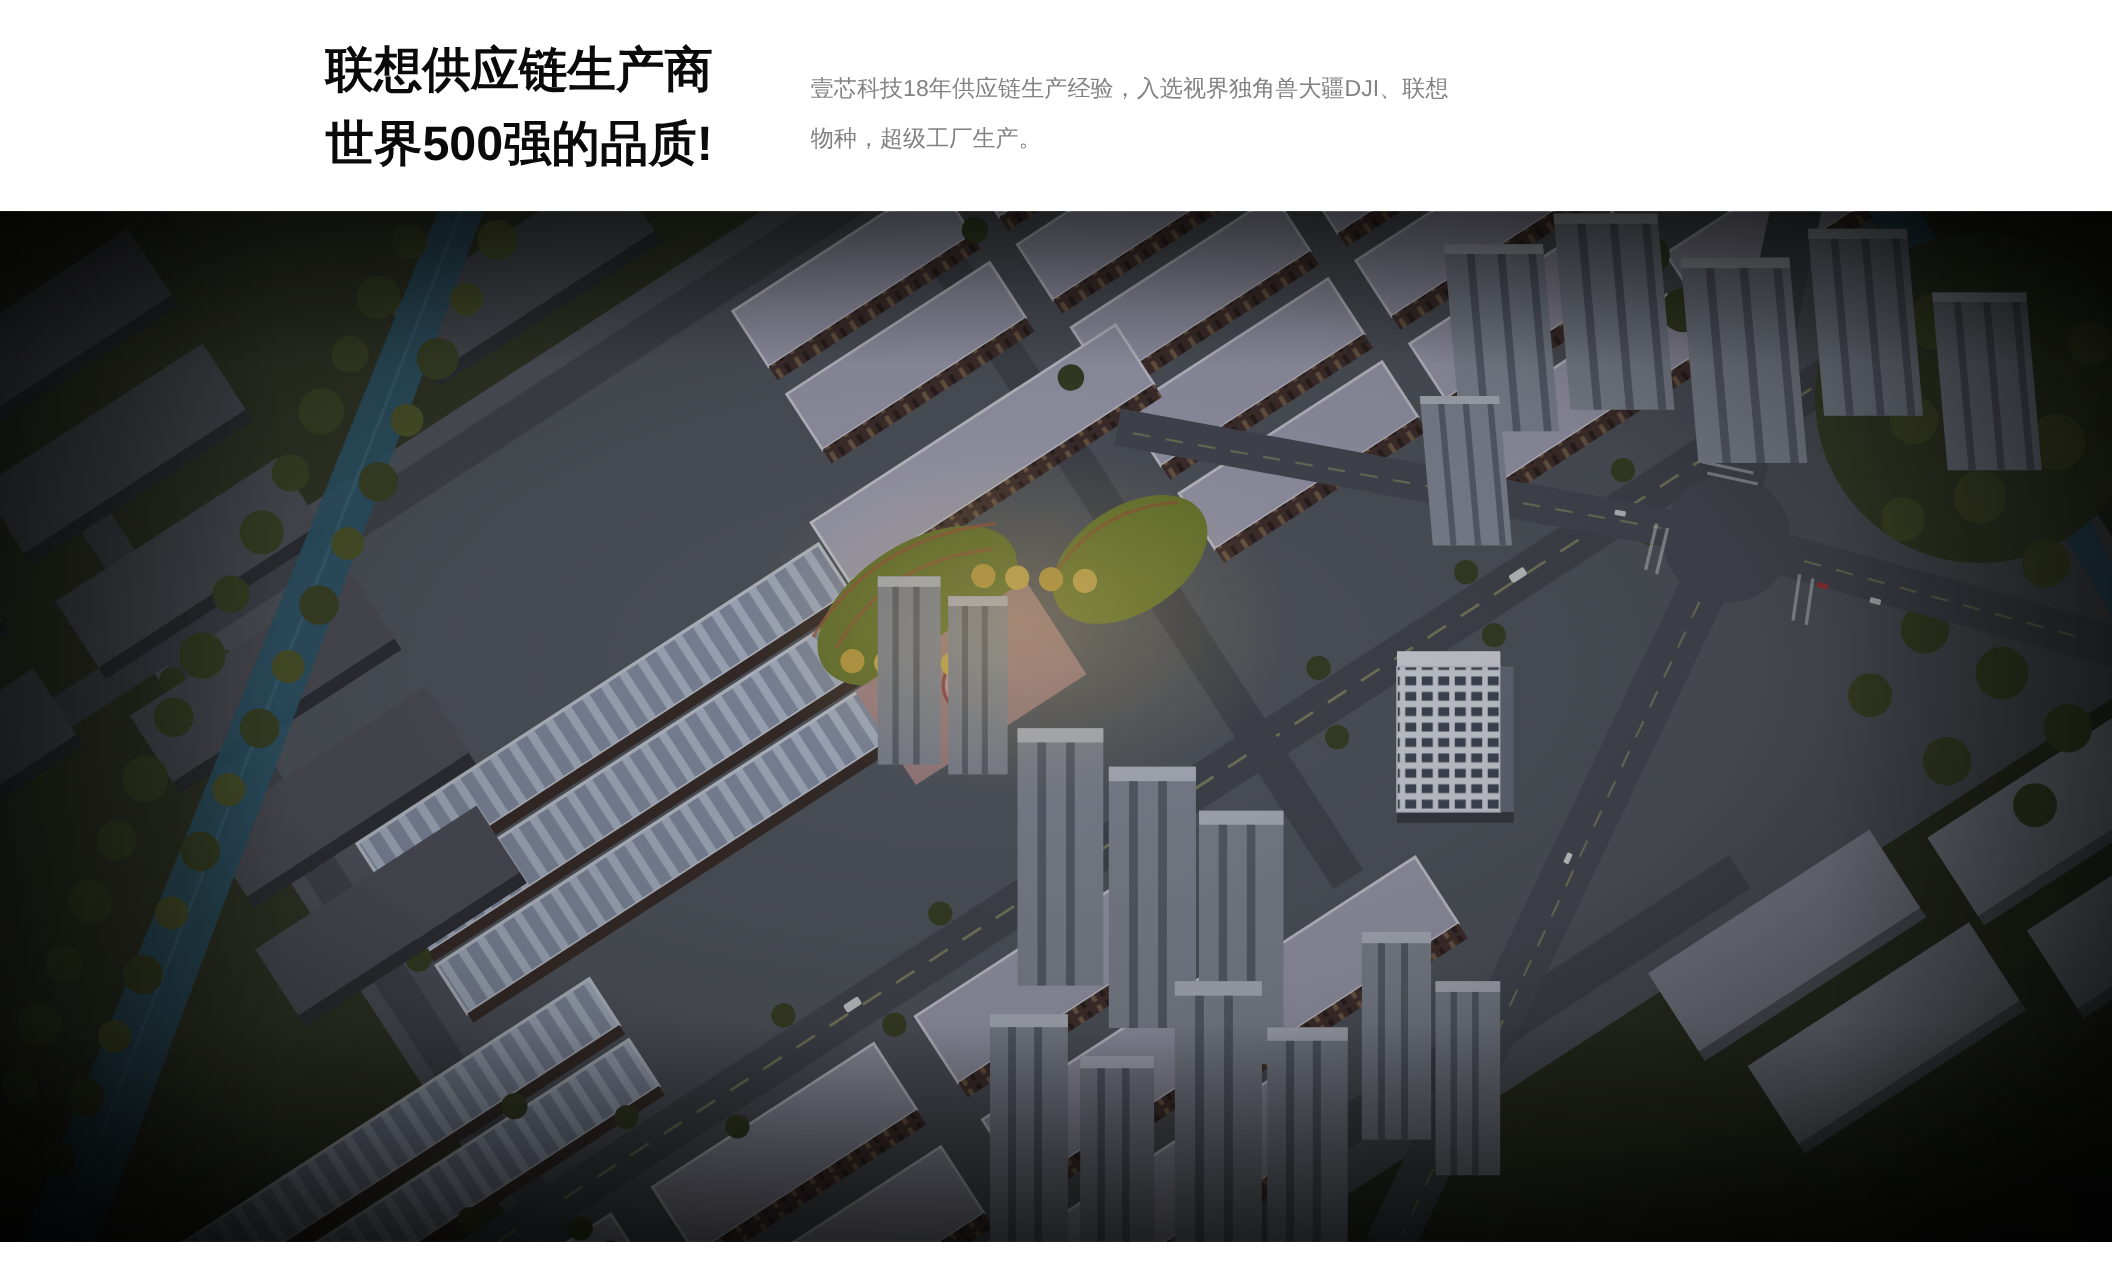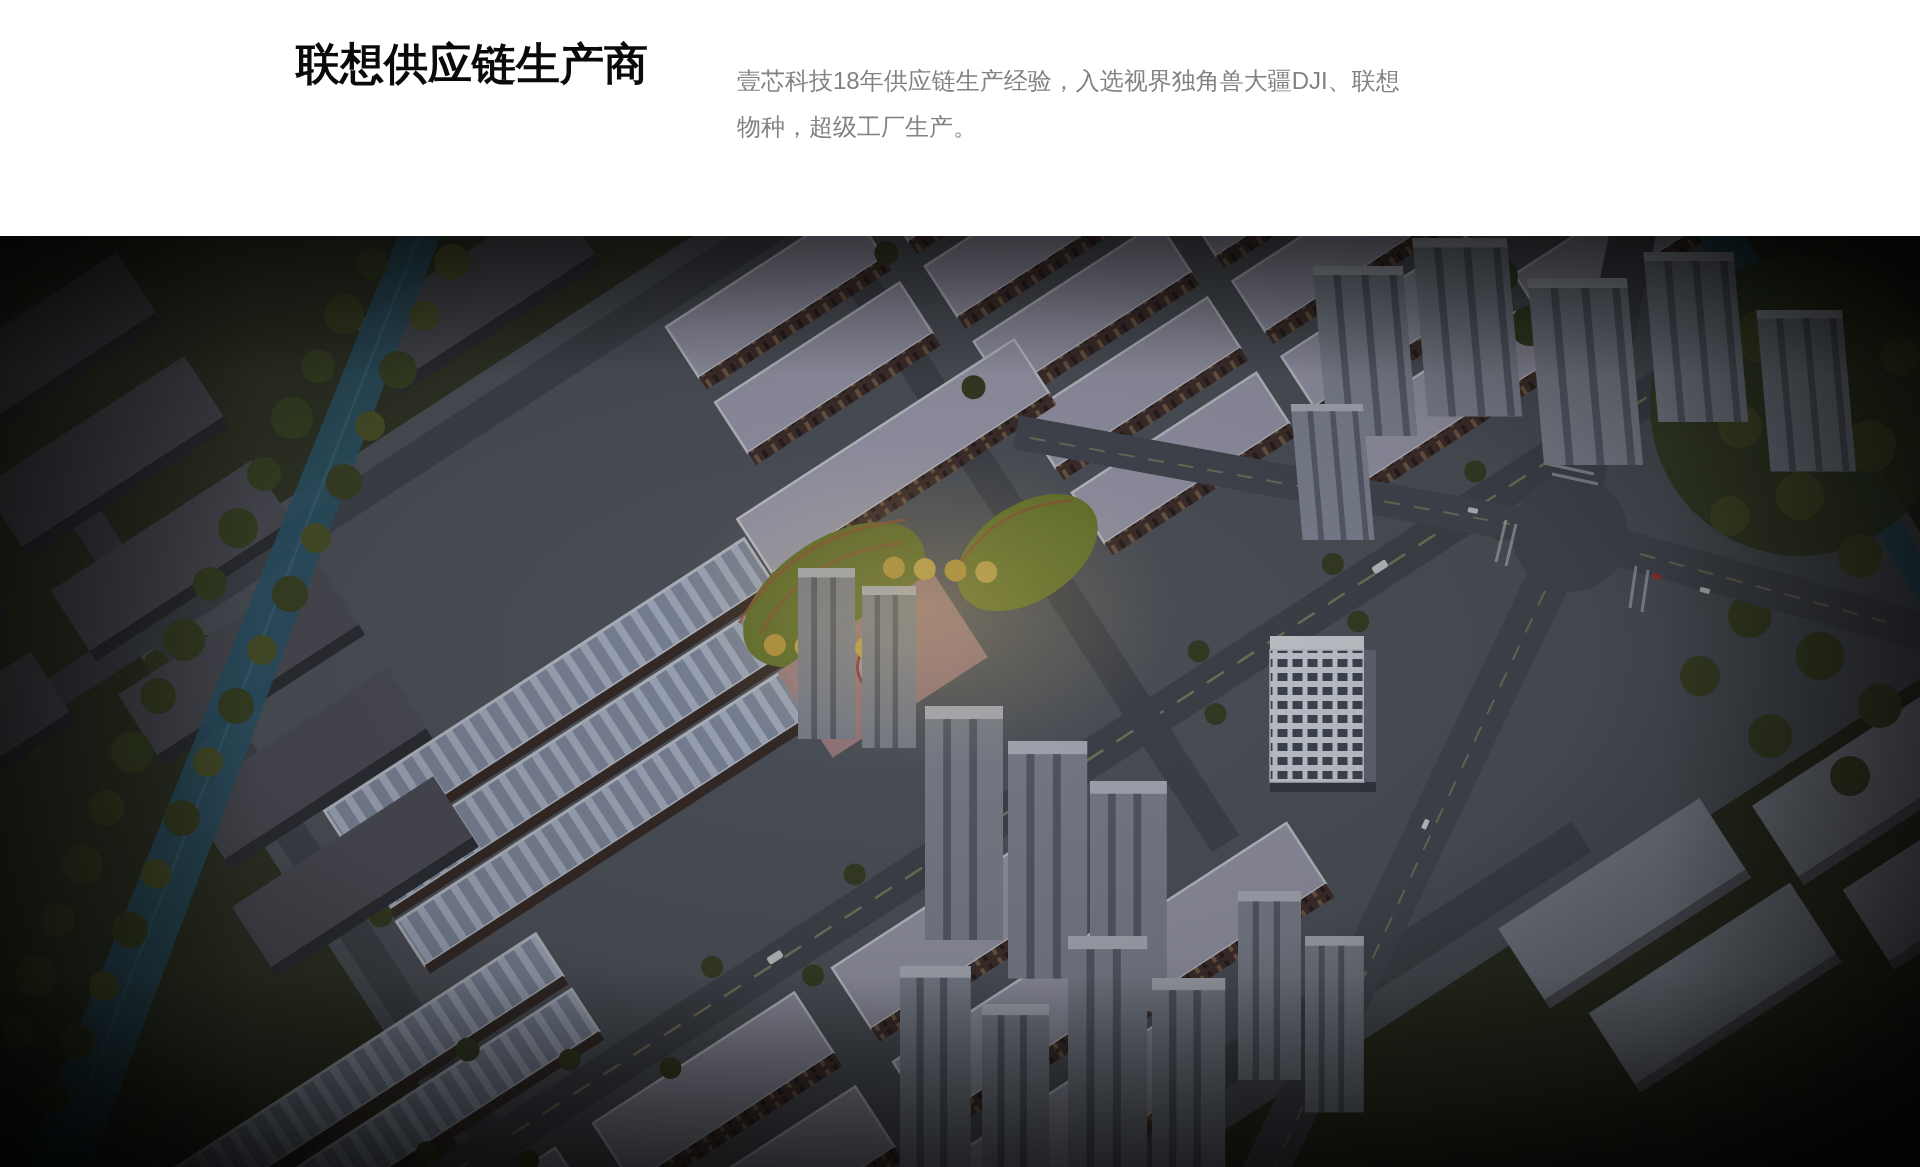--- a/index.html
+++ b/index.html
@@ -1,28 +1,29 @@
 <!DOCTYPE html>
 <html><head>
 <meta charset="utf-8">
 <style>
   html,body{margin:0;padding:0;background:#ffffff;}
   body{width:1920px;height:1167px;overflow:hidden;font-family:"Liberation Sans","DejaVu Sans",sans-serif;}
-  .header{position:relative;width:1920px;height:236px;background:#ffffff;}
+  .header{position:relative;width:1920px;height:192px;background:#ffffff;}
   .headline{position:absolute;left:296px;top:30px;font-size:44px;line-height:67px;font-weight:700;color:#0a0a0a;letter-spacing:0;}
-  .desc{position:absolute;left:737px;top:58px;font-size:24px;line-height:46px;font-weight:400;color:#828282;}
+  .desc{position:absolute;left:737px;top:58px;font-size:21px;line-height:46px;font-weight:400;color:#828282;}
   .hero{position:relative;width:1920px;height:937px;background:#20231a;overflow:hidden;}
   .hero svg{display:block;width:1920px;height:937px;}
 </style>
 </head>
 <body>
 
 <div class="header">
   <div class="headline">
     <div>联想供应链生产商</div>
+    <div>世界500强的品质!</div>
   </div>
   <div class="desc">
     <div>壹芯科技18年供应链生产经验，入选视界独角兽大疆DJI、联想</div>
     <div>物种，超级工厂生产。</div>
   </div>
 </div>
 
 <div class="hero">
 <svg viewBox="0 0 1920 937" xmlns="http://www.w3.org/2000/svg">
   <defs>

